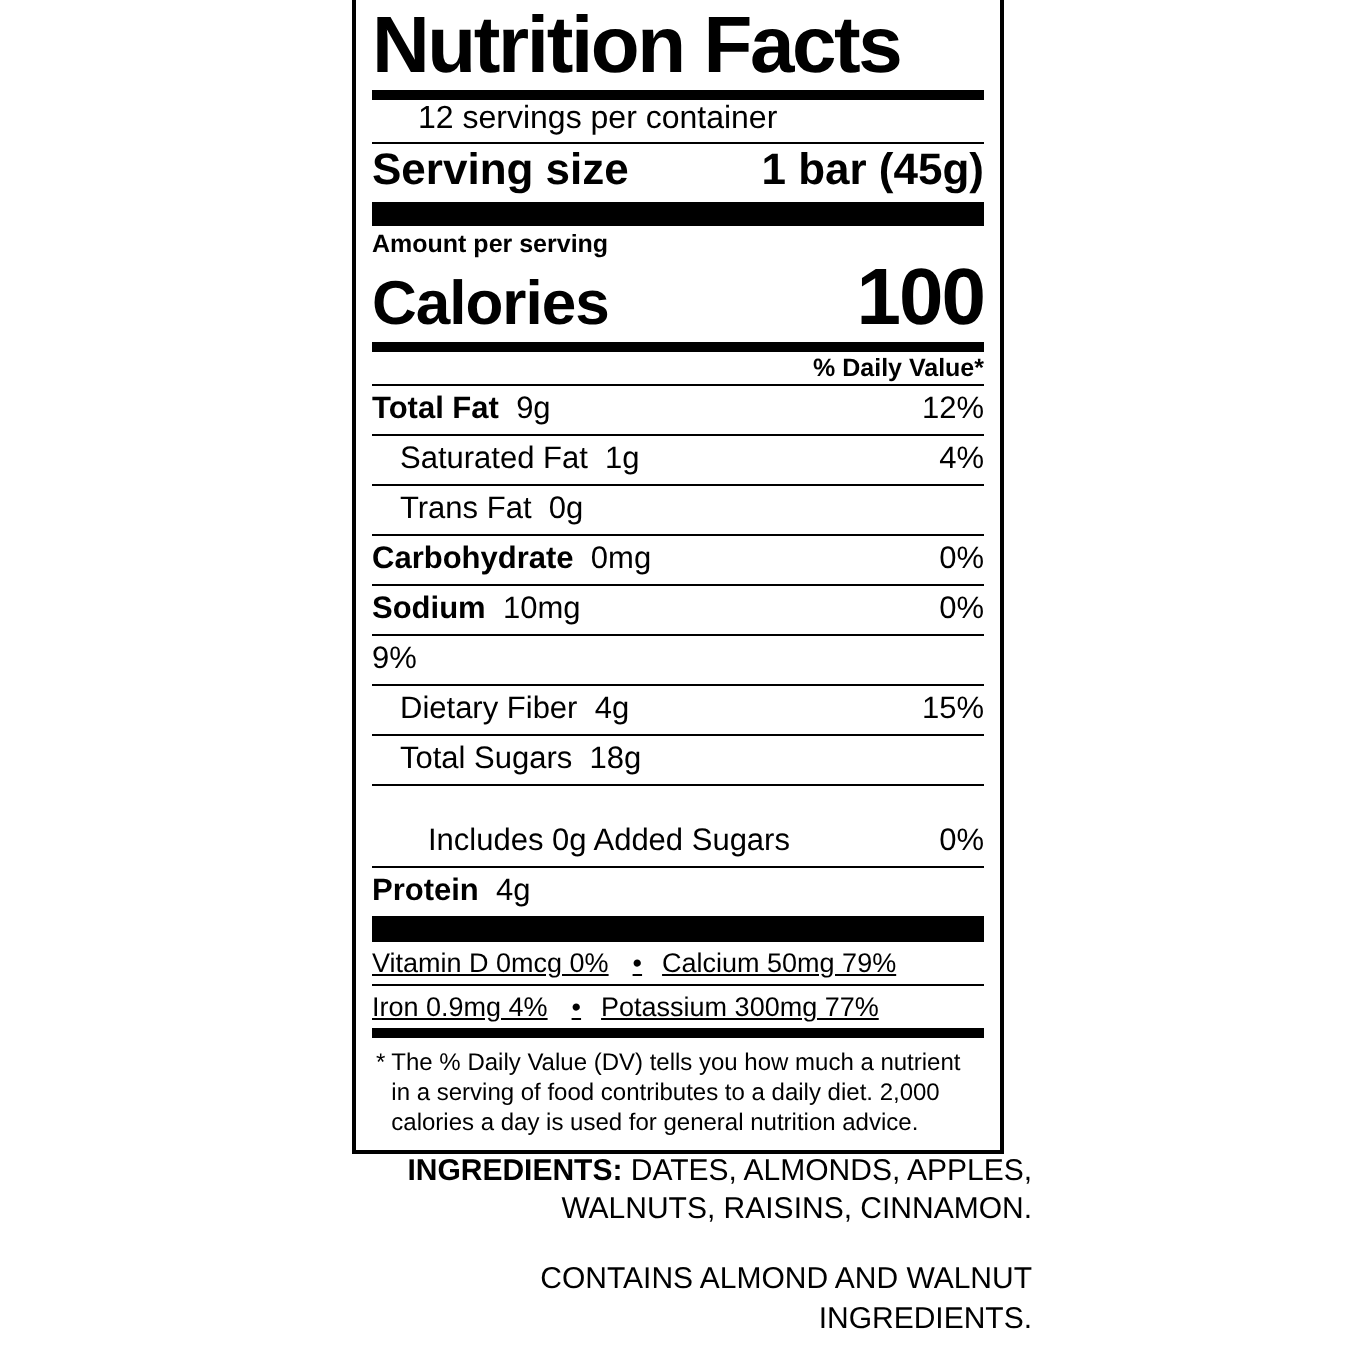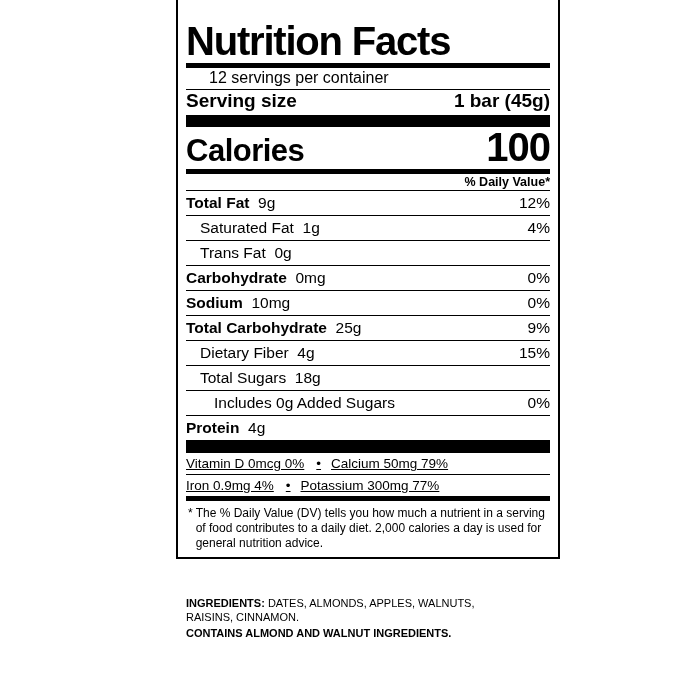--- a/index.html
+++ b/index.html
@@ -13,25 +13,25 @@
     font-family: "Liberation Sans", sans-serif;
     color: #000000;
     position: relative;
     overflow: hidden;
   }
 
   .panel {
     position: absolute;
     left: 176px;
     top: 0px;
-    width: 384px;
+    width: 326px;
     box-sizing: border-box;
     border: 2px solid #000;
     border-top: none;
-    padding: 18px 8px 6px 8px;
+    padding: 0 8px 6px 8px;
     background: #fff;
   }
 
   .nf-title {
     font-weight: bold;
     font-size: 40px;
     line-height: 0.98;
     letter-spacing: -1.2px;
     margin: 4px 0 2px 0;
     white-space: nowrap;
@@ -44,21 +44,21 @@
     font-size: 16px;
     padding: 1px 0 2px 0;
     margin-left: 23px;
   }
 
   .serving-size-row {
     display: flex;
     justify-content: space-between;
     align-items: baseline;
     font-weight: bold;
-    font-size: 19px;
+    font-size: 22px;
     padding: 0 0 3px 0;
     text-align: right;
   }
 
   .amount-per {
     font-weight: bold;
     font-size: 12.5px;
     padding: 2px 0 0 0;
   }
 
@@ -84,21 +84,21 @@
     display: flex;
     justify-content: space-between;
     align-items: baseline;
     font-size: 15.5px;
     padding: 3px 0 3px 0;
   }
   .nut-row .left { white-space: nowrap; }
   .nut-row .right { font-weight: normal; white-space: nowrap; }
   .b { font-weight: bold; }
   .indent1 { padding-left: 14px; }
-  .indent2 { padding-left: 28px; }
+  .indent2 { padding-left: 28px; margin-top: 16px; }
 
   .vit-row {
     display: flex;
     align-items: baseline;
     font-size: 13.5px;
     padding: 3px 0 3px 0;
     text-decoration: underline;
   }
   .vit-cell { white-space: nowrap; }
   .vit-left { flex: 0 0 auto; }
@@ -109,49 +109,51 @@
     font-size: 12px;
     line-height: 1.25;
     padding: 5px 2px 0 2px;
     display: flex;
   }
   .footnote .star { padding-right: 3px; }
 
   .ingredients {
     position: absolute;
     left: 186px;
-    top: 596px;
+    top: 576px;
     width: 330px;
-    font-size: 11px;
+    font-size: 15px;
     line-height: 1.28;
+    text-align: right;
   }
   .ingredients .lead { font-weight: bold; }
   .contains {
-    font-weight: bold;
-    margin-top: 2px;
+    font-weight: normal;
+    margin-top: 16px;
   }
 </style>
 </head>
 <body>
 
 <div class="panel">
 
   <div class="nf-title">Nutrition  Facts</div>
   <div class="rule-med"></div>
 
   <div class="servings">12 servings per container</div>
   <div class="rule-hair"></div>
 
   <div class="serving-size-row">
     <span>Serving size</span>
     <span>1 bar (45g)</span>
   </div>
 
   <div class="rule-thick"></div>
 
+  <div class="amount-per">Amount per serving</div>
 
   <div class="cal-row">
     <span class="cal-label">Calories</span>
     <span class="cal-value">100</span>
   </div>
 
   <div class="rule-med"></div>
 
   <div class="dv-header">% Daily Value*</div>
   <div class="rule-hair"></div>
@@ -176,21 +178,20 @@
         <div class="left"><span class="b">Carbohydrate</span>&nbsp;&nbsp;<span>0mg</span></div>
         <div class="right">0%</div>
       </div>
       <div class="rule-hair"></div>
       <div class="nut-row">
         <div class="left"><span class="b">Sodium</span>&nbsp;&nbsp;<span>10mg</span></div>
         <div class="right">0%</div>
       </div>
       <div class="rule-hair"></div>
       <div class="nut-row">
-        <div class="left"><span class="b">Total Carbohydrate</span>&nbsp;&nbsp;<span>25g</span></div>
         <div class="right">9%</div>
       </div>
       <div class="rule-hair"></div>
       <div class="nut-row">
         <div class="left indent1"><span>Dietary Fiber</span>&nbsp;&nbsp;<span>4g</span></div>
         <div class="right">15%</div>
       </div>
       <div class="rule-hair"></div>
       <div class="nut-row">
         <div class="left indent1"><span>Total Sugars</span>&nbsp;&nbsp;<span>18g</span></div>

